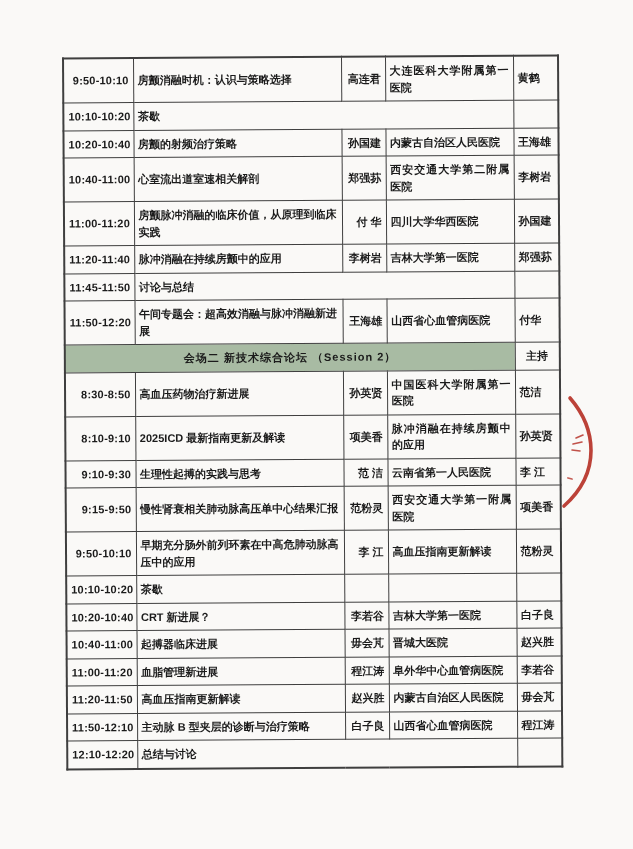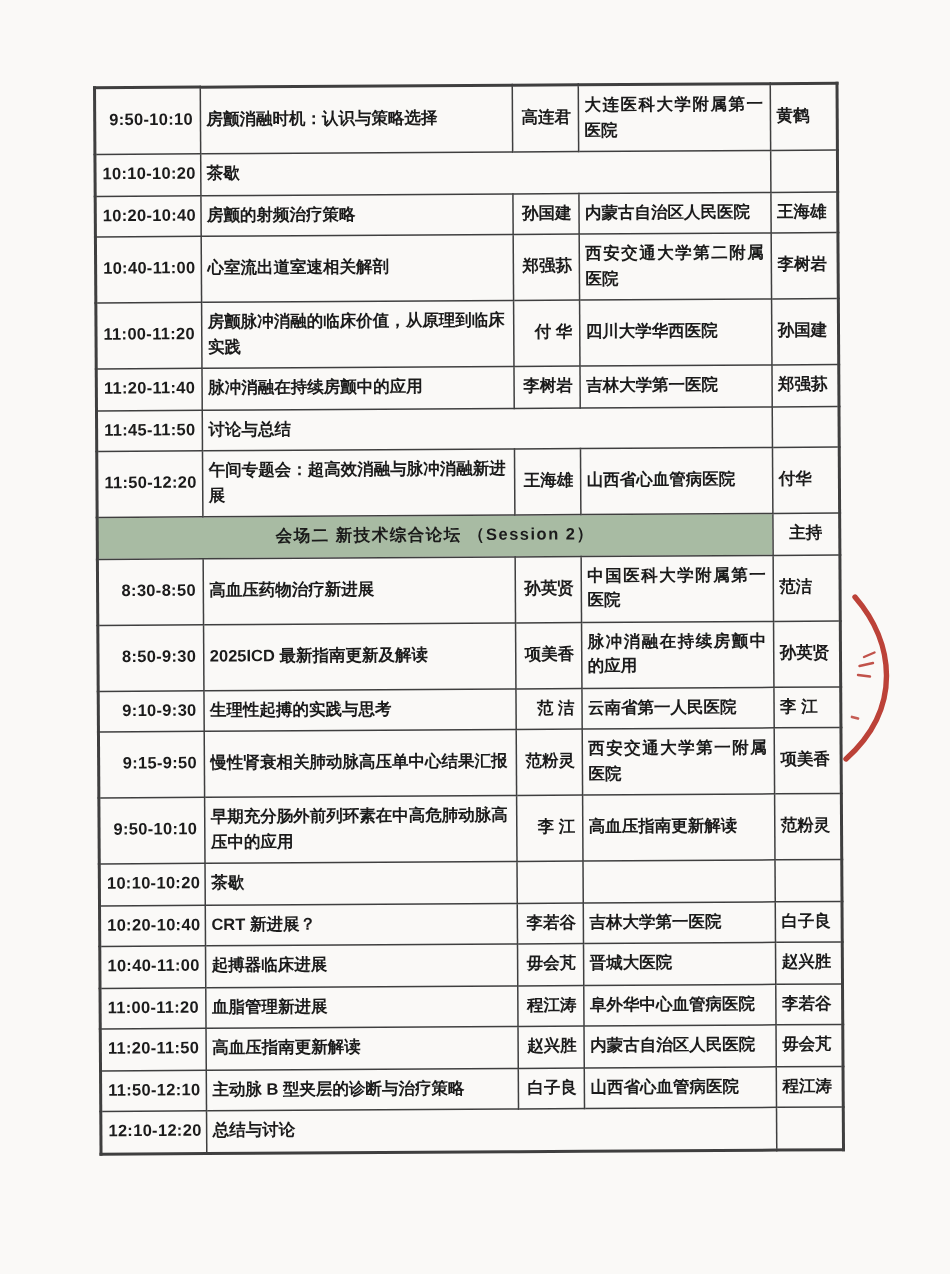--- a/index.html
+++ b/index.html
@@ -136,21 +136,21 @@
           <td class="chair chair-header">主持</td>
         </tr>
         <tr>
           <td class="time">8:30-8:50</td>
           <td class="title">高血压药物治疗新进展</td>
           <td class="speaker">孙英贤</td>
           <td class="hospital">中国医科大学附属第一医院</td>
           <td class="chair">范洁</td>
         </tr>
         <tr>
-          <td class="time">8:50-9:30</td>
+          <td class="time">8:10-9:10</td>
           <td class="title">2025ICD 最新指南更新及解读</td>
           <td class="speaker">项美香</td>
           <td class="hospital">脉冲消融在持续房颤中的应用</td>
           <td class="chair">孙英贤</td>
         </tr>
         <tr>
           <td class="time">9:10-9:30</td>
           <td class="title">生理性起搏的实践与思考</td>
           <td class="speaker">范 洁</td>
           <td class="hospital">云南省第一人民医院</td>

